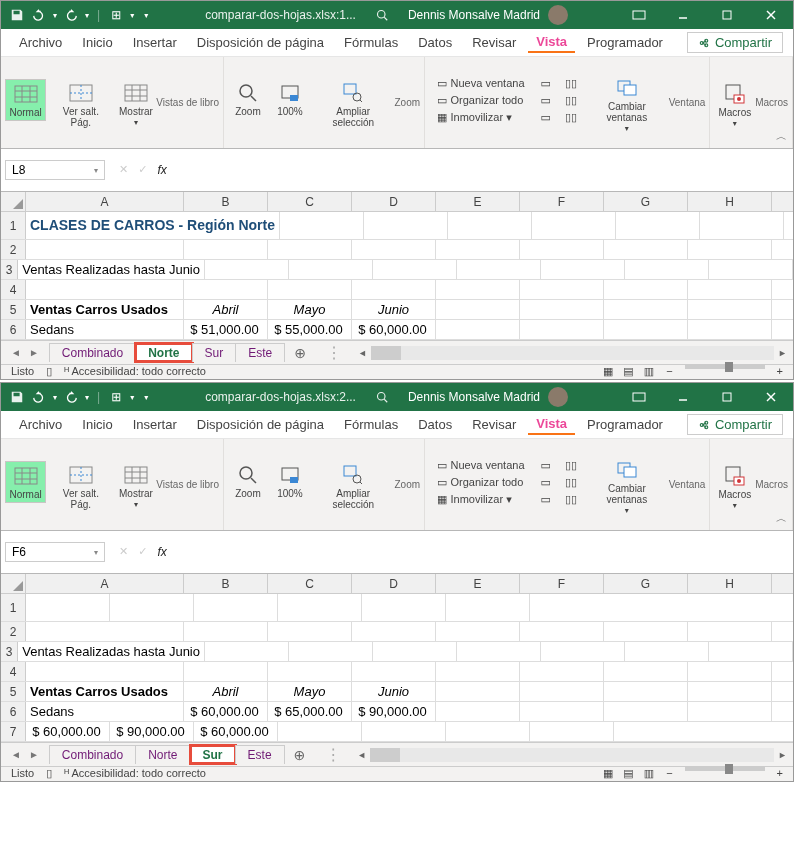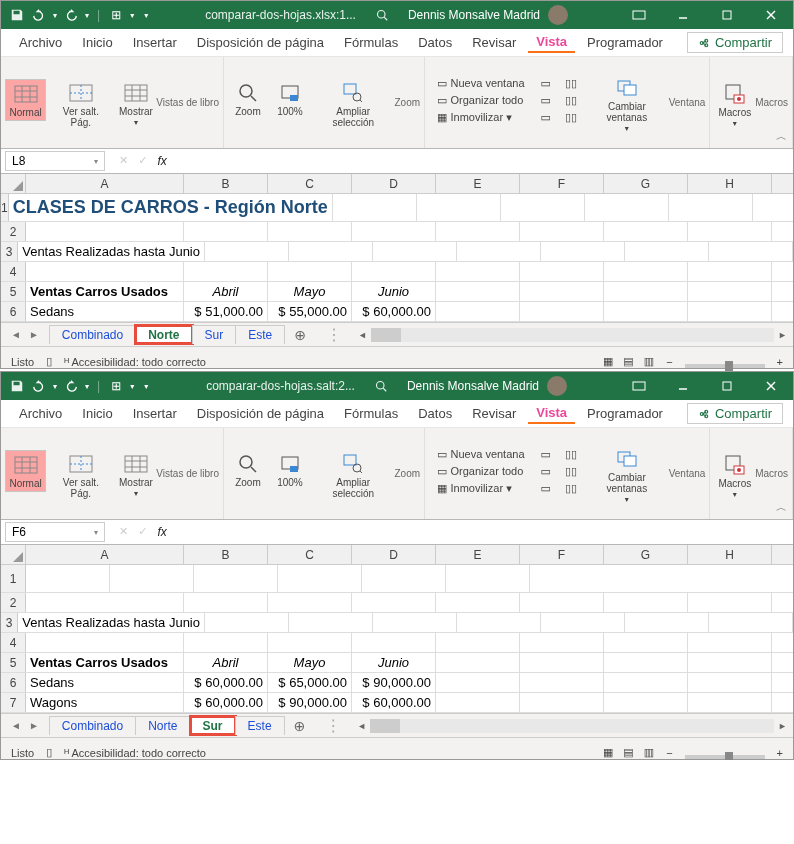--- a/index.html
+++ b/index.html
@@ -18,55 +18,55 @@
 .tb-btn{width:44px;height:28px;display:flex;align-items:center;justify-content:center;color:#fff;font-size:11px}
 .menubar{height:28px;background:#fff;display:flex;align-items:center;padding:0 10px;gap:4px;border-bottom:1px solid #e6e6e6}
 .menu-item{padding:2px 8px;font-size:13px;color:#444}
 .menu-item.active{color:#ec4899;border-bottom:2px solid #f97316;font-weight:600}
 .share-btn{margin-left:auto;border:1px solid #ccc;padding:2px 10px;font-size:13px;color:#217346;display:flex;align-items:center;gap:5px}
 .ribbon{background:#f3f2f1;display:flex;border-bottom:1px solid #b7b7b7;height:92px;position:relative}
 .rgroup{display:flex;flex-direction:row;align-items:center;padding:2px 4px;border-right:1px solid #e1dfdd}
 .rgroup-items{display:flex;flex:1;align-items:flex-start;gap:2px;padding-top:4px}
 .rgroup-label{font-size:10px;color:#666;padding:2px 0}
 .rbtn{display:flex;flex-direction:column;align-items:center;justify-content:center;min-width:40px;padding:2px 4px;font-size:10px;color:#444;text-align:center;gap:1px}
-.rbtn.active{background:#fca5a5;border:1px solid #c8c6c4}
+.rbtn.active{background:#86efac;border:1px solid #c8c6c4}
 .rbtn-icon{width:24px;height:24px;display:flex;align-items:center;justify-content:center;color:#217346}
 .rbtn-small{display:flex;align-items:center;font-size:11px;color:#444;padding:1px 4px;gap:4px;white-space:nowrap}
 .vstack{display:flex;flex-direction:column;gap:2px}
 .collapse-icon{position:absolute;right:6px;bottom:4px;color:#666;font-size:11px}
-.formulabar{height:25px;background:#fff;display:flex;align-items:center;border-bottom:1px solid #b7b7b7}
+.formulabar{height:43px;background:#fff;display:flex;align-items:center;border-bottom:1px solid #b7b7b7}
 .namebox{width:100px;border:1px solid #ccc;margin:2px 4px;height:20px;display:flex;align-items:center;padding:0 6px;font-size:12px;justify-content:space-between}
 .fbar-icons{display:flex;gap:10px;padding:0 10px;color:#888;font-size:11px}
 .fx{font-style:italic;color:#222;font-size:12px}
 .sheet{background:#fff}
 .colheaders{display:flex;height:20px;border-bottom:1px solid #ccc;background:#f0f0f0}
 .corner{width:25px;background:#f0f0f0;border-right:1px solid #ccc;position:relative}
 .corner::after{content:"";position:absolute;right:2px;bottom:2px;border:5px solid transparent;border-bottom-color:#999;border-right-color:#999}
 .colhdr{flex:0 0 84px;border-right:1px solid #ccc;font-size:12px;color:#444;text-align:center;line-height:20px}
 .colhdr.a{flex:0 0 158px}
 .row{display:flex;border-bottom:1px solid #ddd}
 .rowhdr{width:25px;background:#f0f0f0;border-right:1px solid #ccc;font-size:12px;color:#444;text-align:center;line-height:20px}
 .cell{flex:0 0 84px;border-right:1px solid #ddd;font-size:13px;padding:0 4px;line-height:20px;overflow:visible;white-space:nowrap}
 .cell.a{flex:0 0 158px}
-.title-cell{font-weight:700;font-size:18px;color:#1f4e78;line-height:26px}
+.title-cell{font-weight:700;font-size:14px;color:#1f4e78;line-height:26px}
 .bold{font-weight:700}
 .italic{font-style:italic}
-.money{text-align:right;padding-left:2px}
+.money{text-align:center;padding-left:2px}
 .tabbar{height:24px;background:#f3f2f1;display:flex;align-items:center;border-top:1px solid #ccc;position:relative}
 .tabnav{display:flex;gap:8px;padding:0 10px;color:#777;font-size:10px}
 .tabs{display:flex}
-.tab{padding:2px 12px;font-size:12px;color:#1d4ed8;border:1px solid #ccc;border-bottom:none;background:#f3f2f1;margin-right:-1px}
+.tab{padding:2px 12px;font-size:12px;color:#701a75;border:1px solid #ccc;border-bottom:none;background:#f3f2f1;margin-right:-1px}
 .tab.active{background:#fff;color:#217346;font-weight:700}
 .highlight-red{outline:3px solid #e74c3c;outline-offset:-2px}
 .newsheet{padding:0 10px;color:#666;font-size:14px}
 .tabdivider{margin:0 10px;color:#aaa}
 .hscroll{flex:1;display:flex;align-items:center;padding:0 6px;gap:4px}
 .scrolltrack{flex:1;height:14px;background:#e8e8e8;position:relative}
 .scrollthumb{position:absolute;left:0;top:0;bottom:0;width:30px;background:#cdcdcd}
-.statusbar{height:22px;background:#f3f2f1;display:flex;align-items:flex-end;font-size:11px;color:#444;padding:0 10px;gap:12px;border-top:1px solid #ccc}
+.statusbar{height:15px;background:#f3f2f1;display:flex;align-items:flex-start;font-size:11px;color:#444;padding:0 10px;gap:12px;border-top:1px solid #ccc}
 .statusbar .spacer{flex:1}
 .viewbtns{display:flex;gap:10px}
 .zoomslider{width:80px;height:4px;background:#ccc;position:relative}
 .zoomslider::after{content:"";position:absolute;left:50%;top:-3px;width:8px;height:10px;background:#888}
 svg{display:block}
 </style>
 </head>
 <body>
 
 <div id="root">
@@ -416,21 +416,21 @@
               <path fill="none" stroke="currentColor" stroke-width="1.5" d="M6 4h4L8 2M10 4a5 5 0 1 0 4 5"></path>
             </svg>
           </span>
           <span style="font-size:8px">▾</span>
         <span class="tb-sep">|</span>
         <span class="tb-icon">⊞</span>
           <span style="font-size:8px">▾</span>
         <span style="font-size:8px;margin-left:4px">▾</span>
       </div>
       <div class="tb-center">
-        <span class="tb-filename">comparar-dos-hojas.salt:2...</span>
+        <span class="tb-filename">comparar-dos-hojas.xlsx:2...</span>
         <span class="tb-search">
             <svg width="12" height="12" viewBox="0 0 16 16">
               <circle cx="7" cy="7" r="5" fill="none" stroke="currentColor" stroke-width="1.5"></circle>
               <line x1="11" y1="11" x2="15" y2="15" stroke="currentColor" stroke-width="1.5"></line>
             </svg>
           </span>
         <div class="tb-user">
             <span>Dennis Monsalve Madrid</span>
             <span class="avatar"></span>
           </div>
@@ -680,21 +680,20 @@
           <div class="cell money">$   60,000.00</div>
           <div class="cell money">$   65,000.00</div>
           <div class="cell money">$   90,000.00</div>
           <div class="cell"></div>
           <div class="cell"></div>
           <div class="cell"></div>
           <div class="cell"></div>
         </div>
         <div class="row" style="height:20px">
           <div class="rowhdr" style="line-height:20px">7</div>
-          <div class="cell a">Wagons</div>
           <div class="cell money">$   60,000.00</div>
           <div class="cell money">$   90,000.00</div>
           <div class="cell money">$   60,000.00</div>
           <div class="cell"></div>
           <div class="cell"></div>
           <div class="cell"></div>
           <div class="cell"></div>
         </div>
     </div>
     <div class="tabbar">

